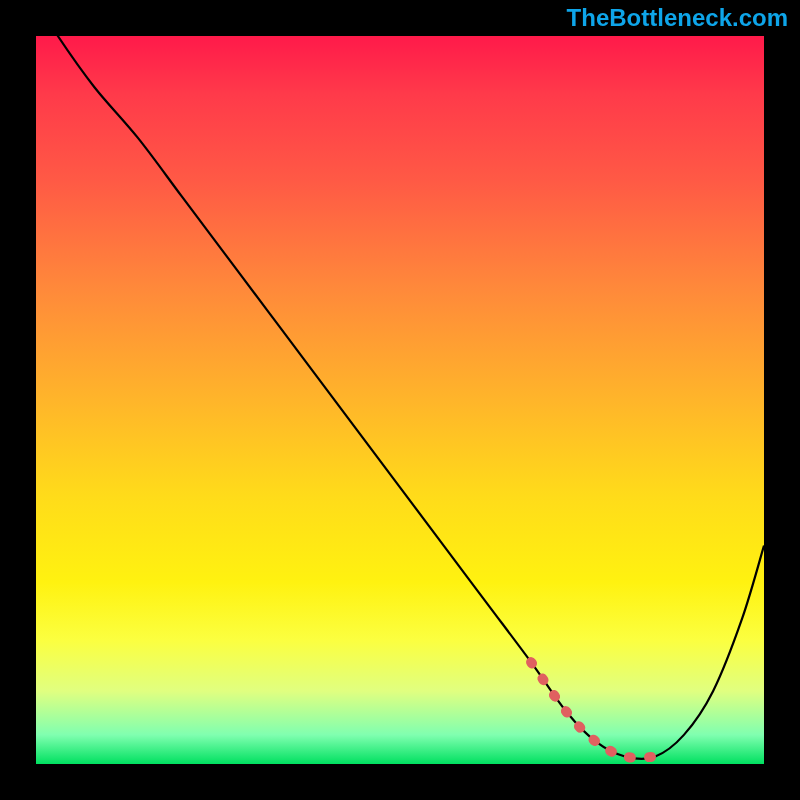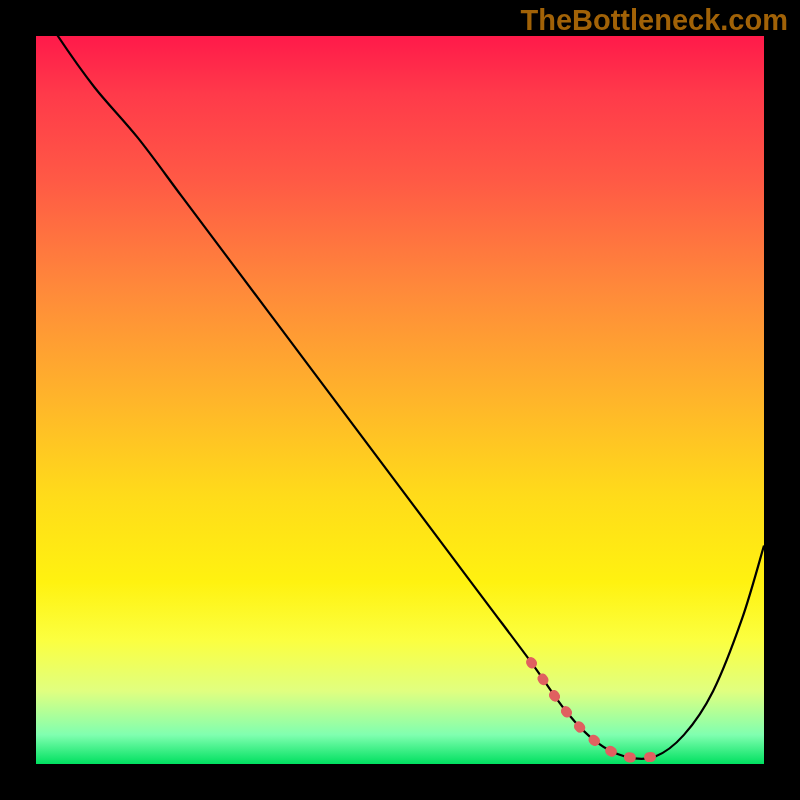--- a/index.html
+++ b/index.html
@@ -8,22 +8,22 @@
     height: 800px;
     background: #000;
     position: relative;
     font-family: Arial, sans-serif;
     overflow: hidden;
   }
   .watermark {
     position: absolute;
     top: 4px;
     right: 12px;
-    color: #a16207;
-    font-size: 29px;
+    color: #0ea5e9;
+    font-size: 24px;
     font-weight: bold;
     z-index: 10;
   }
   .plot-area {
     position: absolute;
     left: 36px;
     top: 36px;
     width: 728px;
     height: 728px;
     overflow: hidden;

